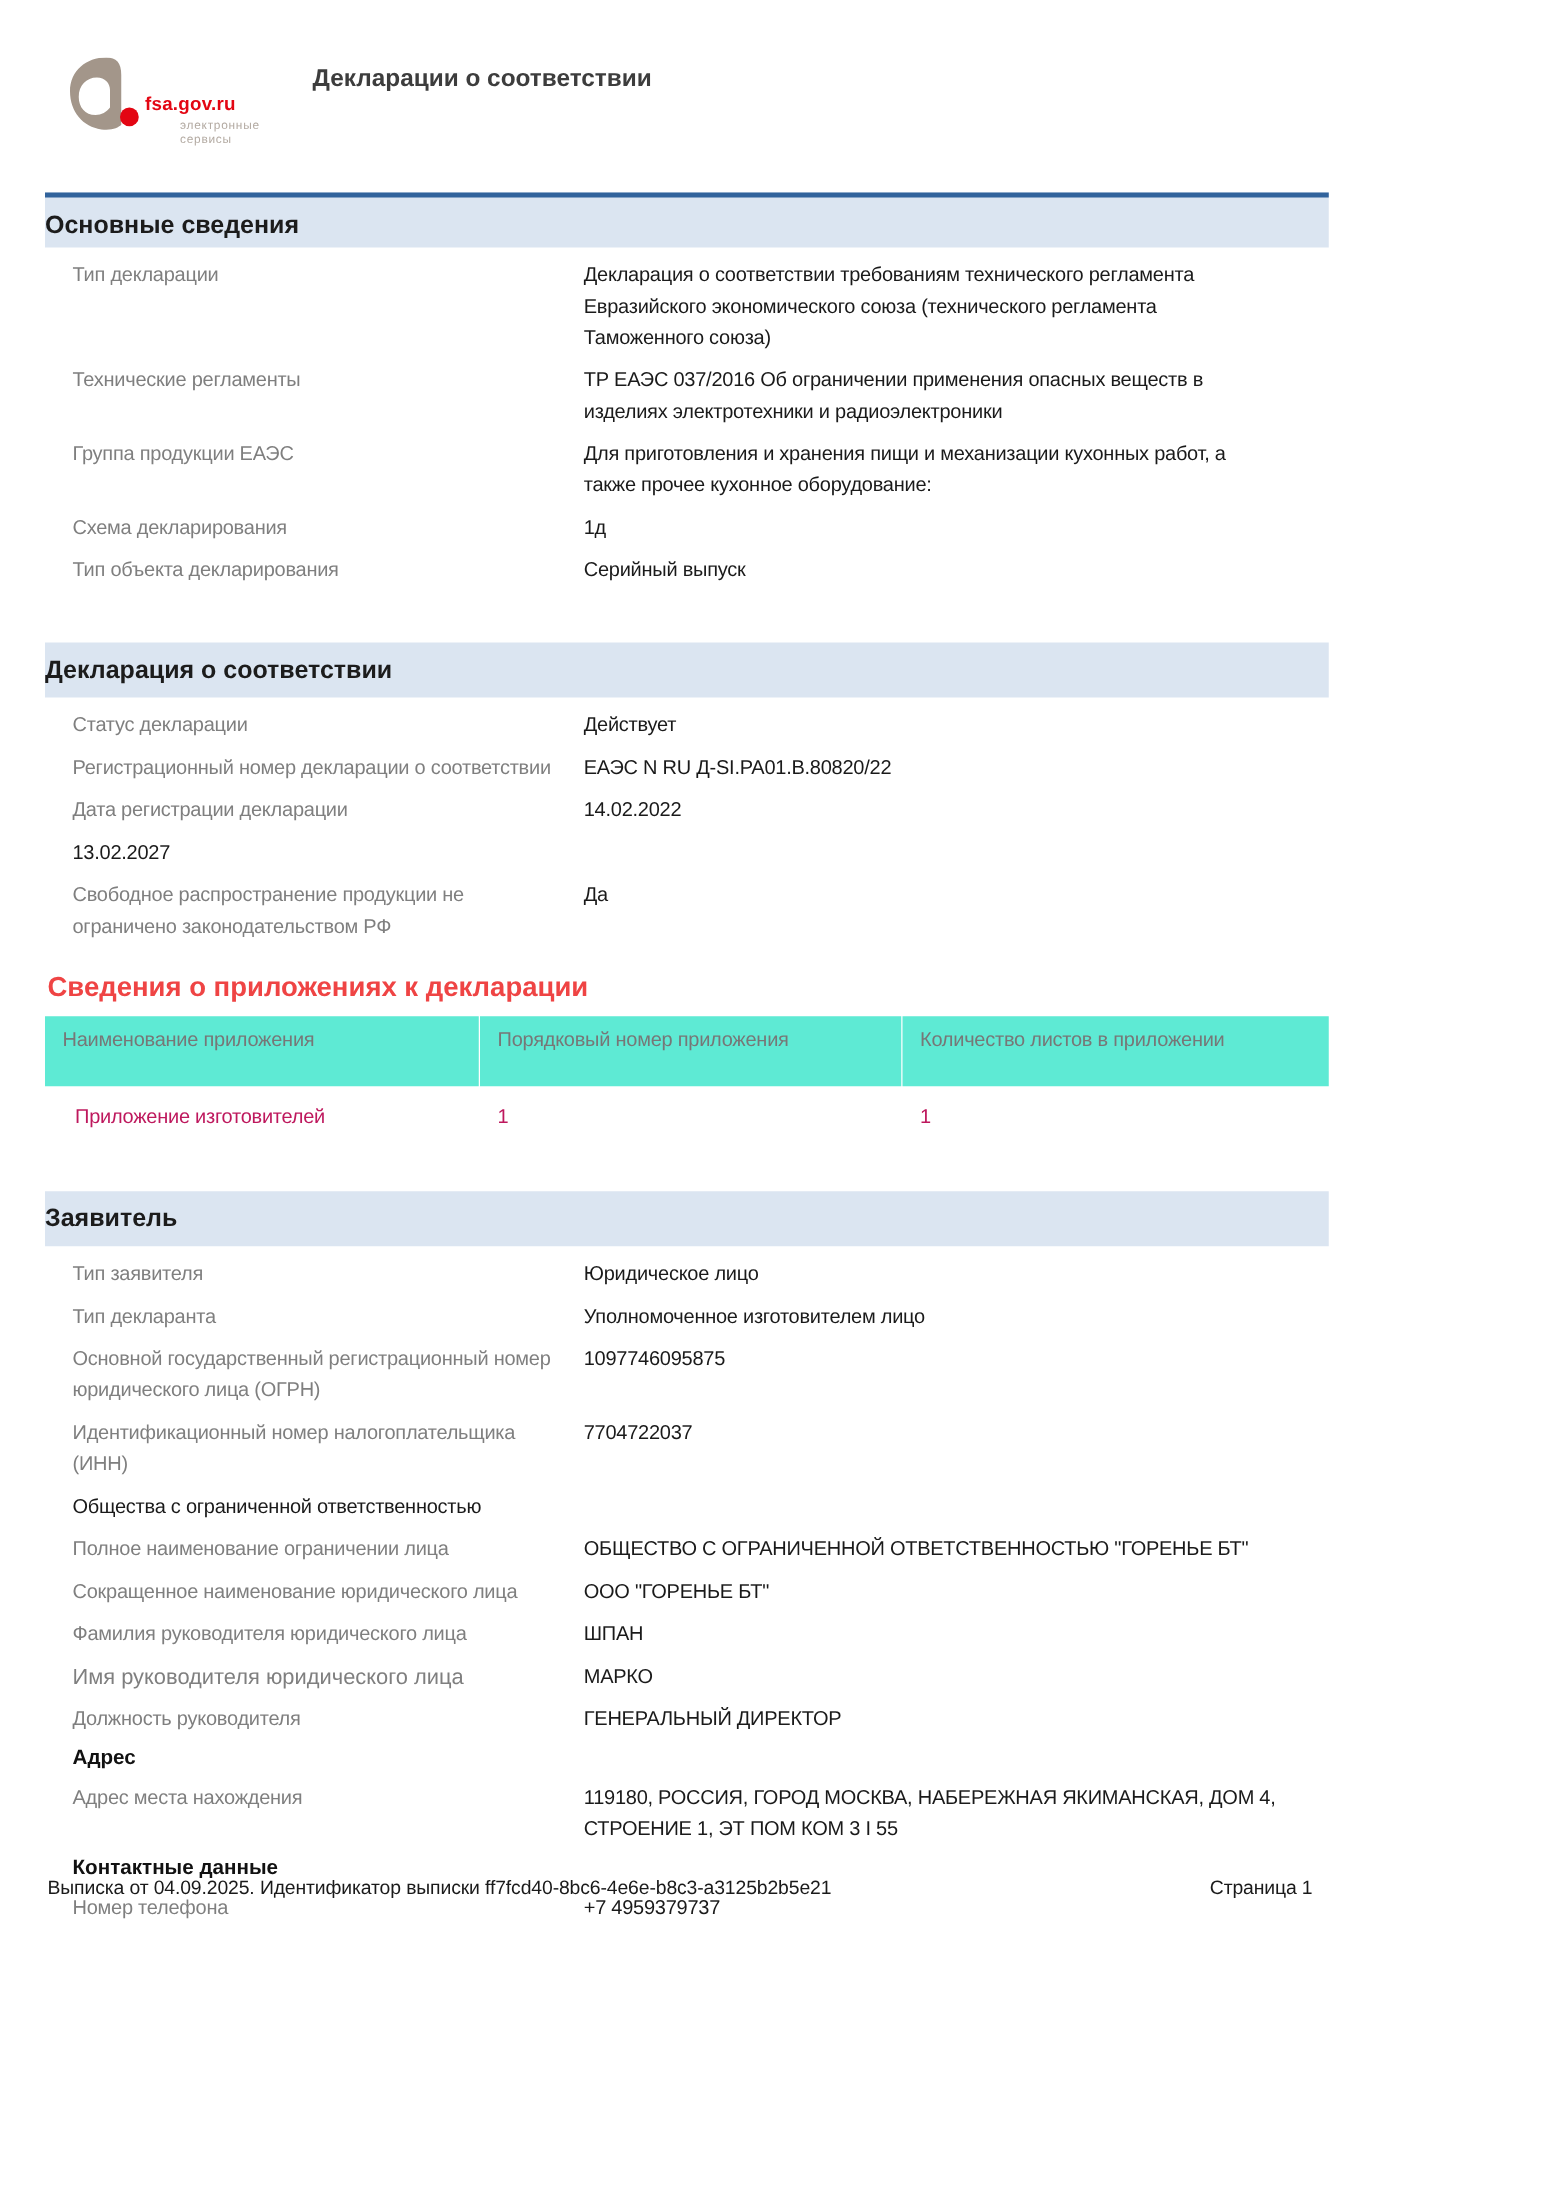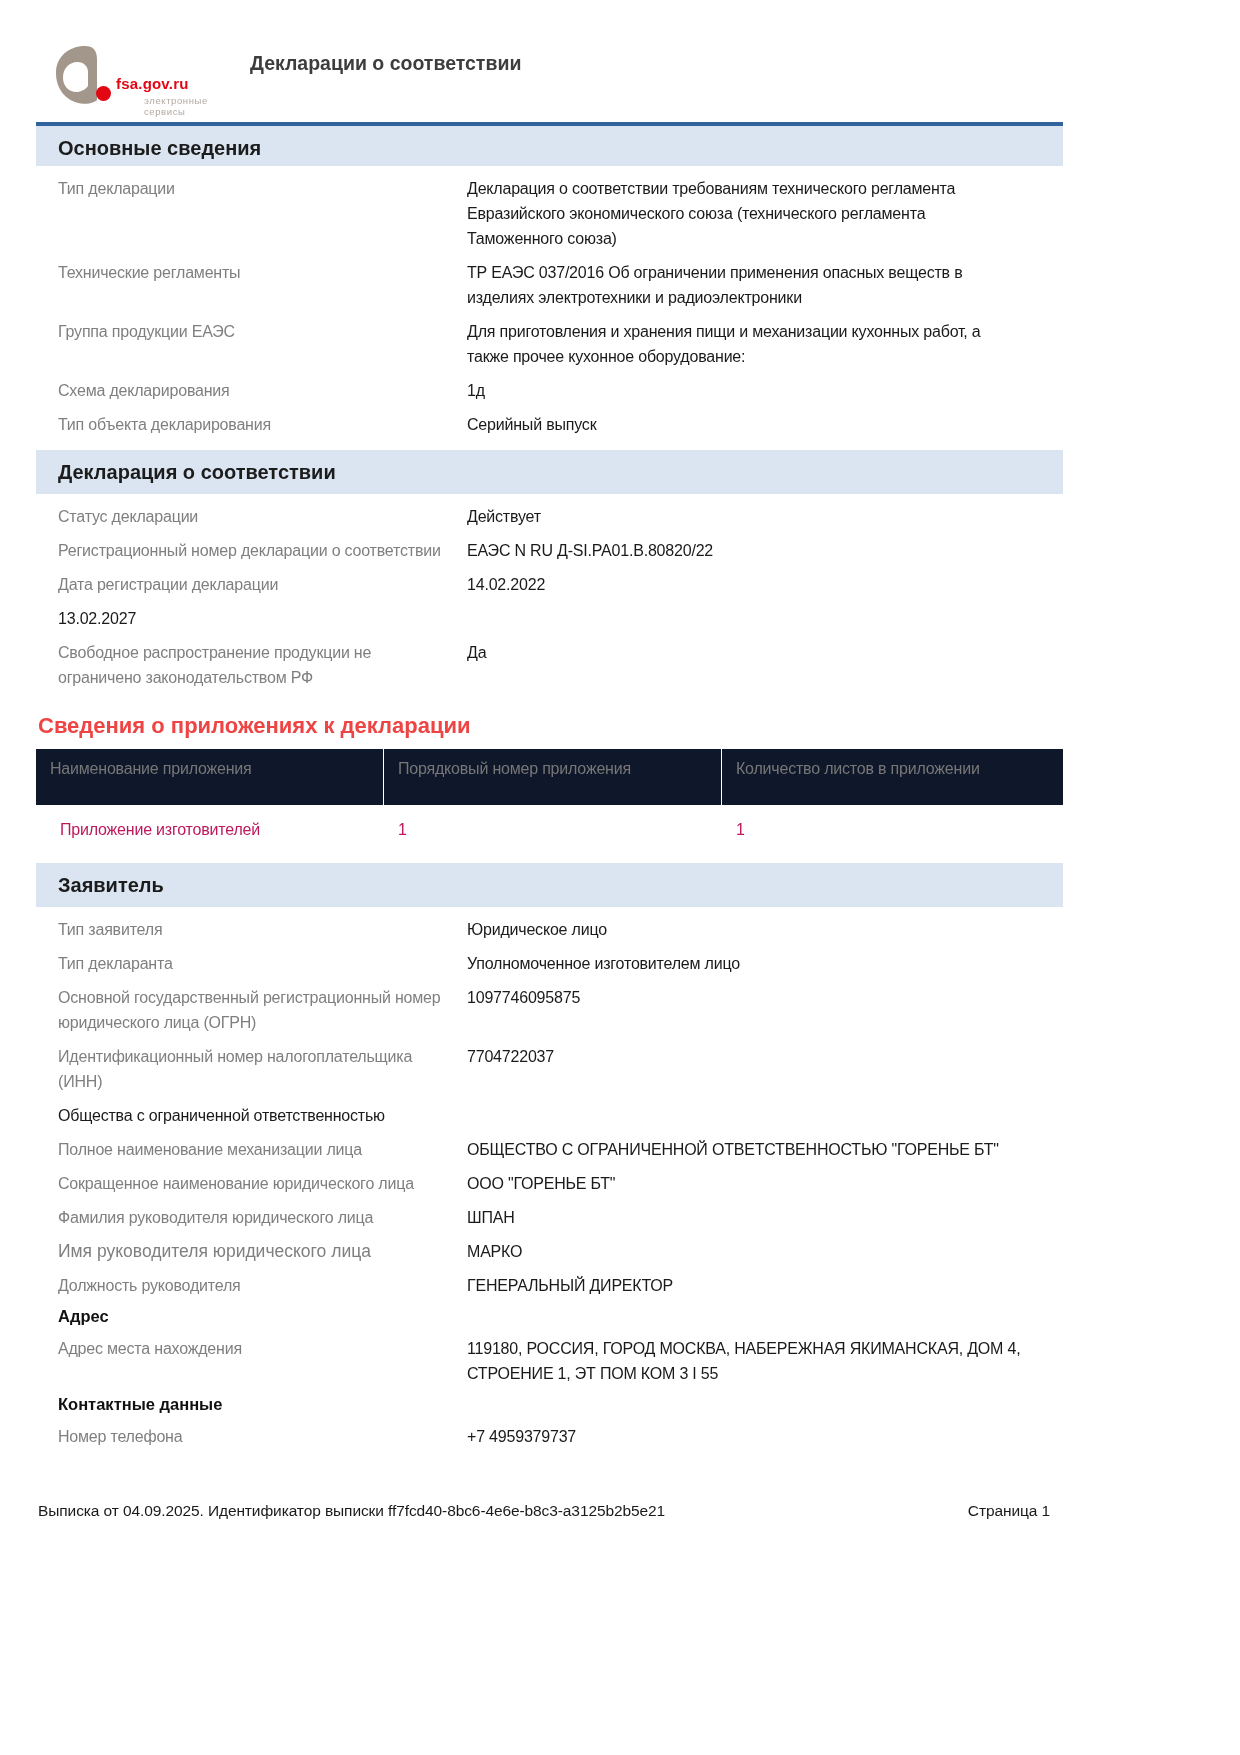--- a/index.html
+++ b/index.html
@@ -14,39 +14,39 @@
   .hdr{position:relative;height:122px;}
   .logo{position:absolute;left:56px;top:44px;width:180px;height:66px;}
   .logo-a{position:absolute;left:0;top:2px;}
   .logo-dot{position:absolute;left:40px;top:42px;width:15px;height:15px;border-radius:50%;}
   .brand{position:absolute;left:60px;top:31px;font-size:15px;font-weight:bold;letter-spacing:.2px;text-align:right;}
   .brand-sub{position:absolute;left:60px;top:51px;font-size:9.5px;letter-spacing:.6px;}
   .title{position:absolute;left:250px;top:52px;margin:0;font-size:19.5px;font-weight:bold;color:#3d3d3d;}
 
   
   .content{width:1027px;margin-left:36px;}
-  .bar{background:#dbe5f1;height:44px;line-height:44px;padding-left:22px;
-       font-size:20px;font-weight:bold;color:#1c1c1c;box-sizing:border-box;}
+  .bar{background:#dbe5f1;height:44px;line-height:44px;
+       font-size:20px;font-weight:bold;color:#1c1c1c;box-sizing:border-box;margin-top:32px;}
   .bar-first{border-top:4px solid #31639c;}
 
   
   .sec-body{padding:10px 0 4px 0;}
   .row{display:flex;padding-left:22px;margin-bottom:9px;}
   .lbl{flex:0 0 409px;width:409px;box-sizing:border-box;padding-right:24px;
        color:#7f7f7f;font-size:16px;line-height:25px;letter-spacing:-0.2px;}
   .lbl-alt{font-size:17.5px;letter-spacing:0;line-height:25px;}
   .val{flex:1;max-width:545px;color:#1a1a1a;font-size:16px;line-height:25px;letter-spacing:-0.2px;}
   .val-wide{max-width:595px;}
   .subhead{margin:8px 0 10px 22px;font-size:16.5px;font-weight:bold;color:#111;}
 
   
   .attach{margin:10px 0 6px 0;}
   .attach-title{margin:0 0 10px 2px;font-size:22px;font-weight:bold;color:#ef4444;}
   .t-head,.t-row{display:grid;grid-template-columns:347px 337px 341px;column-gap:1px;}
-  .t-head-cell{background:#0f172a;height:56px;box-sizing:border-box;
+  .t-head-cell{background:#5eead4;height:56px;box-sizing:border-box;
                padding:11px 10px 0 14px;color:#777777;font-size:16px;letter-spacing:-0.2px;}
   .t-row{padding:16px 0 18px 0;}
   .t-cell{font-size:16px;color:#be185d;padding-left:14px;letter-spacing:-0.2px;}
   .t-cell-first{padding-left:24px;}
 
   
   .footer{position:absolute;left:38px;top:1502px;width:1012px;
           display:flex;justify-content:space-between;
           font-size:15.5px;color:#1a1a1a;letter-spacing:-0.1px;}
 </style>
@@ -147,21 +147,21 @@
         <div class="val">1097746095875</div>
       </div>
       <div class="row">
         <div class="lbl">Идентификационный номер налогоплательщика (ИНН)</div>
         <div class="val">7704722037</div>
       </div>
       <div class="row">
         <div class="val">Общества с ограниченной ответственностью</div>
       </div>
       <div class="row">
-        <div class="lbl">Полное наименование механизации лица</div>
+        <div class="lbl">Полное наименование ограничении лица</div>
         <div class="val">ОБЩЕСТВО С ОГРАНИЧЕННОЙ ОТВЕТСТВЕННОСТЬЮ "ГОРЕНЬЕ БТ"</div>
       </div>
       <div class="row">
         <div class="lbl">Сокращенное наименование юридического лица</div>
         <div class="val">ООО "ГОРЕНЬЕ БТ"</div>
       </div>
       <div class="row">
         <div class="lbl">Фамилия руководителя юридического лица</div>
         <div class="val">ШПАН</div>
       </div>

